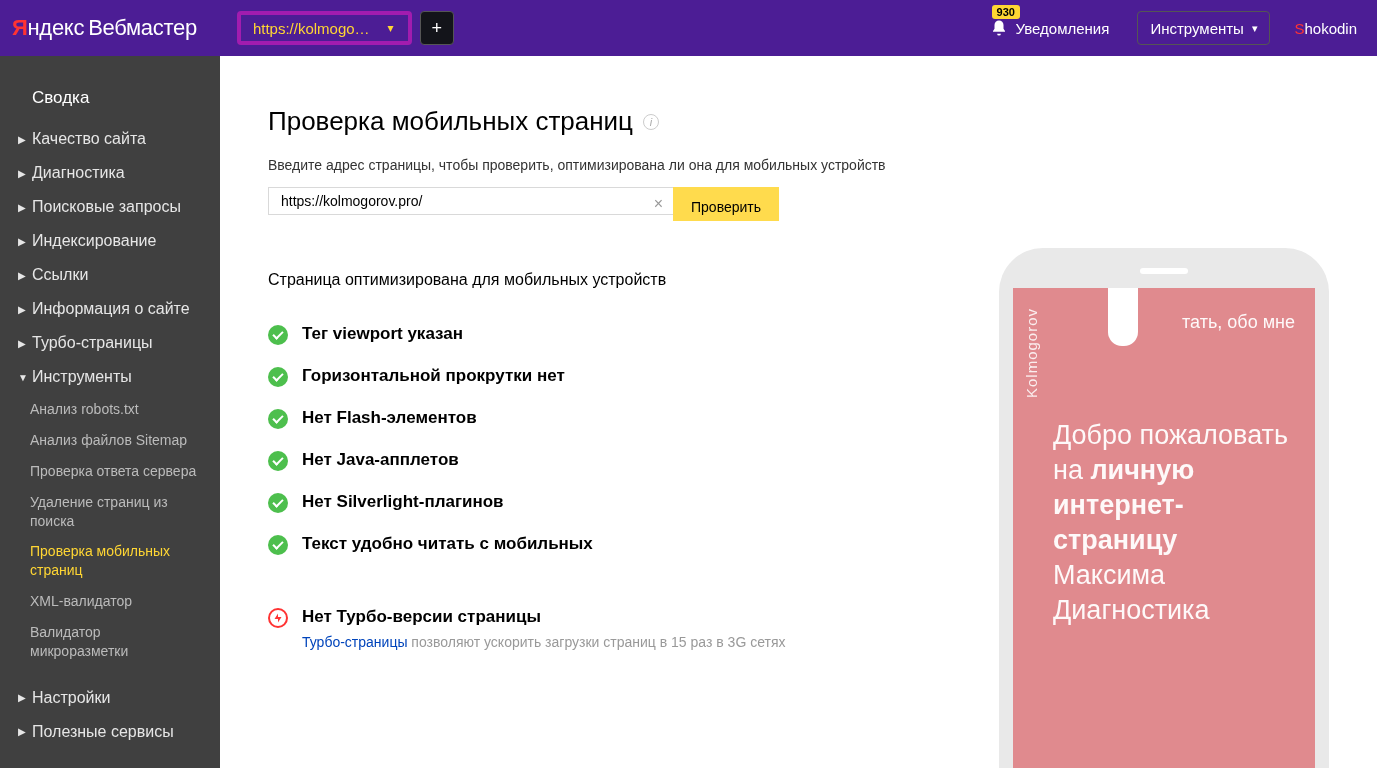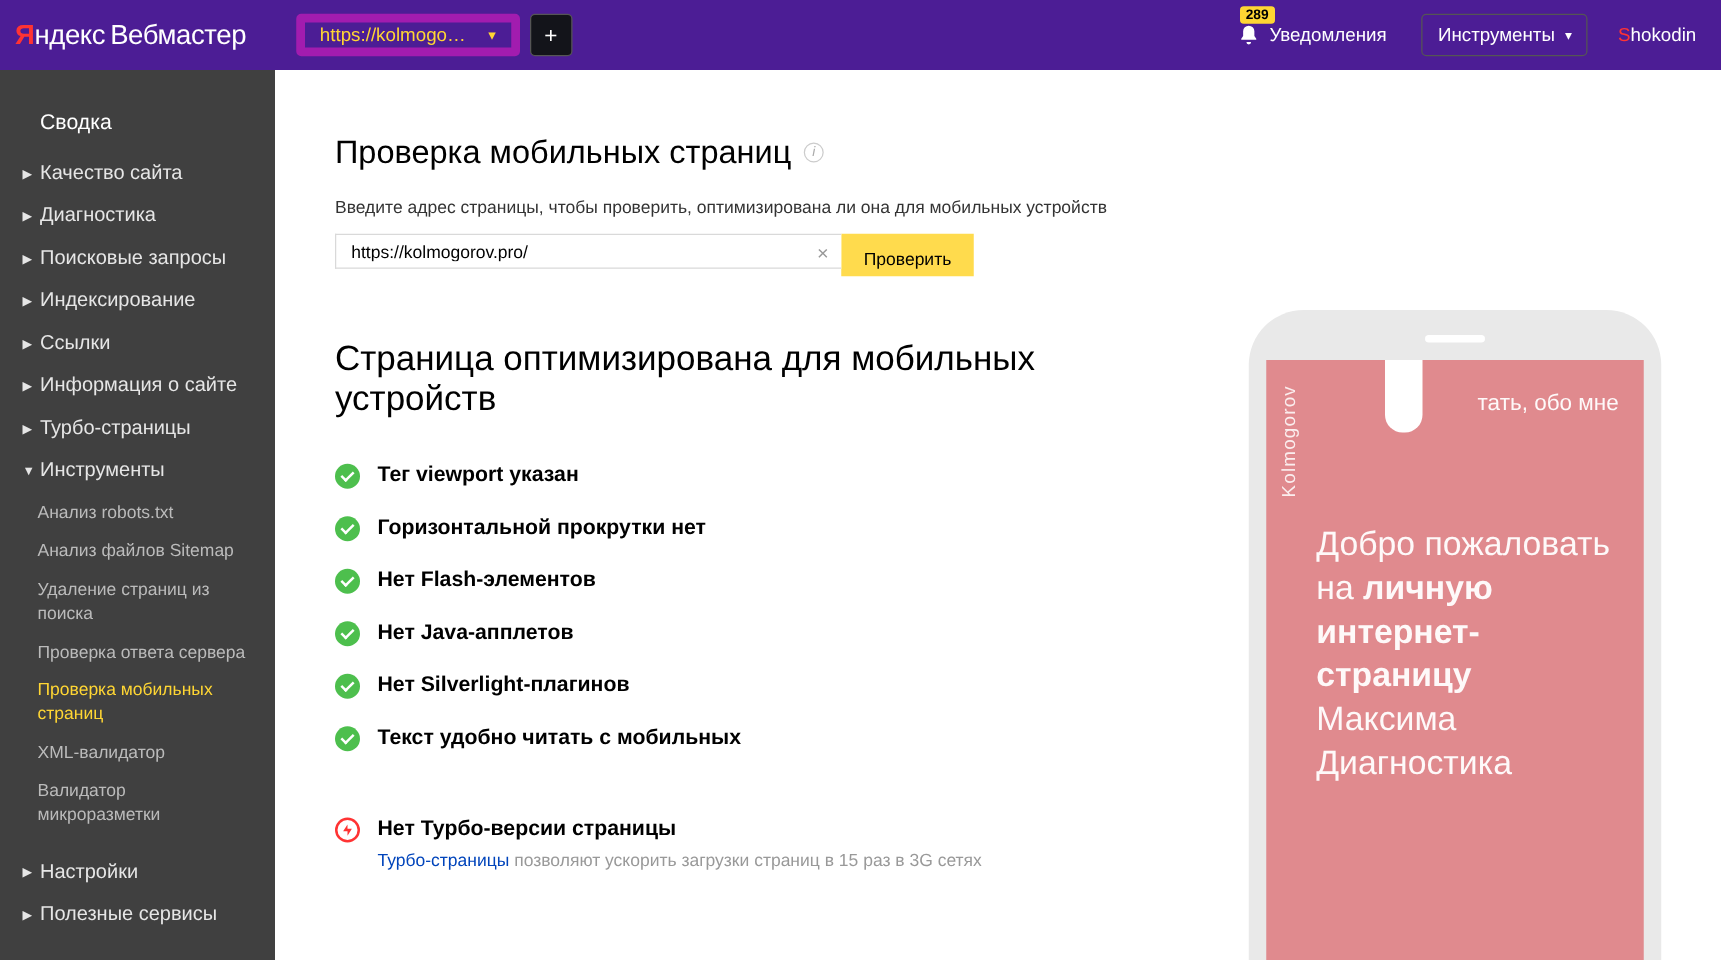--- a/index.html
+++ b/index.html
@@ -3,21 +3,21 @@
 <meta charset="utf-8">
 <style>
 * { margin: 0; padding: 0; box-sizing: border-box; }
 body { font-family: Arial, 'Helvetica Neue', sans-serif; background: #fff; color: #000; width: 1377px; height: 768px; overflow: hidden; }
 
 
 .header { background: #4c1d95; height: 56px; display: flex; align-items: center; padding: 0 20px 0 12px; }
 .logo { color: #fff; font-size: 22px; font-weight: 400; letter-spacing: -0.3px; }
 .logo .y { color: #f33; font-weight: 700; }
 .logo .webmaster { font-weight: 300; margin-left: 4px; }
-.site-select { margin-left: 40px; display: flex; align-items: center; height: 34px; border: 7px solid #a21caf; border-radius: 4px; padding: 0 12px; color: #ffd633; font-size: 15px; cursor: pointer; gap: 18px; min-width: 175px; }
+.site-select { margin-left: 40px; display: flex; align-items: center; height: 34px; border: 4px solid #a21caf; border-radius: 4px; padding: 0 12px; color: #ffd633; font-size: 15px; cursor: pointer; gap: 18px; min-width: 175px; }
 .site-select .chev { font-size: 12px; }
 .add-btn { margin-left: 8px; width: 34px; height: 34px; border: 1px solid #555; border-radius: 4px; display: flex; align-items: center; justify-content: center; color: #fff; font-size: 18px; cursor: pointer; background: #13141a; }
 .spacer { flex: 1; }
 .notif { position: relative; display: flex; align-items: center; gap: 8px; color: #fff; font-size: 15px; cursor: pointer; }
 .bell { width: 18px; height: 18px; }
 .badge { position: absolute; top: -14px; left: 2px; background: #ffd633; color: #000; font-size: 11px; font-weight: 700; padding: 1px 5px; border-radius: 3px; }
 .tools-dd { margin-left: 28px; display: flex; align-items: center; height: 34px; border: 1px solid #555; border-radius: 4px; padding: 0 12px; color: #fff; font-size: 15px; cursor: pointer; gap: 8px; }
 .user { margin-left: 24px; color: #fff; font-size: 15px; cursor: pointer; }
 .user .s { color: #f33; }
 
@@ -37,21 +37,21 @@
 .content { flex: 1; background: #fff; padding: 50px 48px 0 48px; display: flex; gap: 40px; overflow: hidden; }
 .main-col { flex: 1; max-width: 720px; }
 .h1 { font-size: 26px; font-weight: 400; display: flex; align-items: center; gap: 10px; margin-bottom: 20px; }
 .info-i { width: 16px; height: 16px; border: 1px solid #ccc; border-radius: 50%; display: inline-flex; align-items: center; justify-content: center; font-size: 11px; color: #aaa; font-style: italic; }
 .hint { font-size: 14px; color: #333; margin-bottom: 14px; }
 .url-row { display: flex; margin-bottom: 50px; }
 .url-input-wrap { position: relative; flex: 0 0 405px; }
 .url-input { width: 100%; height: 28px; border: 1px solid #d9d9d9; border-right: none; padding: 0 32px 0 12px; font-size: 14px; outline: none; }
 .clear-x { position: absolute; right: 10px; top: 9px; color: #999; cursor: pointer; font-size: 16px; line-height: 1; }
 .check-btn { height: 34px; background: #ffdb4d; border: none; padding: 12px 18px; font-size: 14px; cursor: pointer; color: #000; }
-.h2 { font-size: 28px; font-weight: 400; margin-bottom: 34px; }
+.h2 { font-size: 16px; font-weight: 400; margin-bottom: 34px; }
 .checks { }
 .check { display: flex; align-items: flex-start; gap: 14px; margin-bottom: 20px; }
 .ok-ic { width: 20px; height: 20px; background: #4dbf4d; border-radius: 50%; position: relative; flex-shrink: 0; margin-top: 2px; }
 .ok-ic:after { content: ""; position: absolute; left: 5px; top: 6px; width: 8px; height: 4px; border-left: 2.5px solid #fff; border-bottom: 2.5px solid #fff; transform: rotate(-45deg); }
 .warn-ic { width: 20px; height: 20px; border: 2px solid #f33; border-radius: 50%; position: relative; flex-shrink: 0; margin-top: 2px; display: flex; align-items: center; justify-content: center; }
 .warn-ic svg { width: 12px; height: 12px; }
 .check-txt { font-size: 17px; line-height: 1.3; font-weight: bold; }
 .turbo-block { margin-top: 50px; }
 .turbo-sub { font-size: 14px; color: #999; margin-top: 6px; }
 .turbo-sub a { color: #0044bb; text-decoration: none; }
@@ -76,21 +76,21 @@
   </div>
   <div class="site-select">
     <span>https://kolmogo…</span>
     <span class="chev">▾</span>
   </div>
   <button class="add-btn">
     <span>+</span>
   </button>
   <div class="spacer"></div>
   <div class="notif">
-    <span class="badge">289</span>
+    <span class="badge">930</span>
     <svg class="bell" viewBox="0 0 24 24" fill="#fff">
         <path d="M12 2a6 6 0 0 0-6 6v5l-2 3v1h16v-1l-2-3V8a6 6 0 0 0-6-6zm0 20a2.5 2.5 0 0 0 2.5-2.5h-5A2.5 2.5 0 0 0 12 22z"></path>
       </svg>
     <span>Уведомления</span>
   </div>
   <div class="tools-dd">
     <span>Инструменты</span>
     <span style="font-size:11px;">▾</span>
   </div>
   <div class="user">
@@ -131,22 +131,22 @@
     <div class="side-item">
         <span class="ar">▶</span>
         <span>Турбо-страницы</span>
       </div>
     <div class="side-item expanded">
         <span class="ar">▼</span>
         <span>Инструменты</span>
       </div>
     <div class="sub-item">Анализ robots.txt</div>
     <div class="sub-item">Анализ файлов Sitemap</div>
+    <div class="sub-item">Проверка ответа сервера</div>
     <div class="sub-item">Удаление страниц из поиска</div>
-    <div class="sub-item">Проверка ответа сервера</div>
     <div class="sub-item active">Проверка мобильных страниц</div>
     <div class="sub-item">XML-валидатор</div>
     <div class="sub-item">Валидатор микроразметки</div>
     <div style="height:14px"></div>
     <div class="side-item">
         <span class="ar">▶</span>
         <span>Настройки</span>
       </div>
     <div class="side-item">
         <span class="ar">▶</span>

